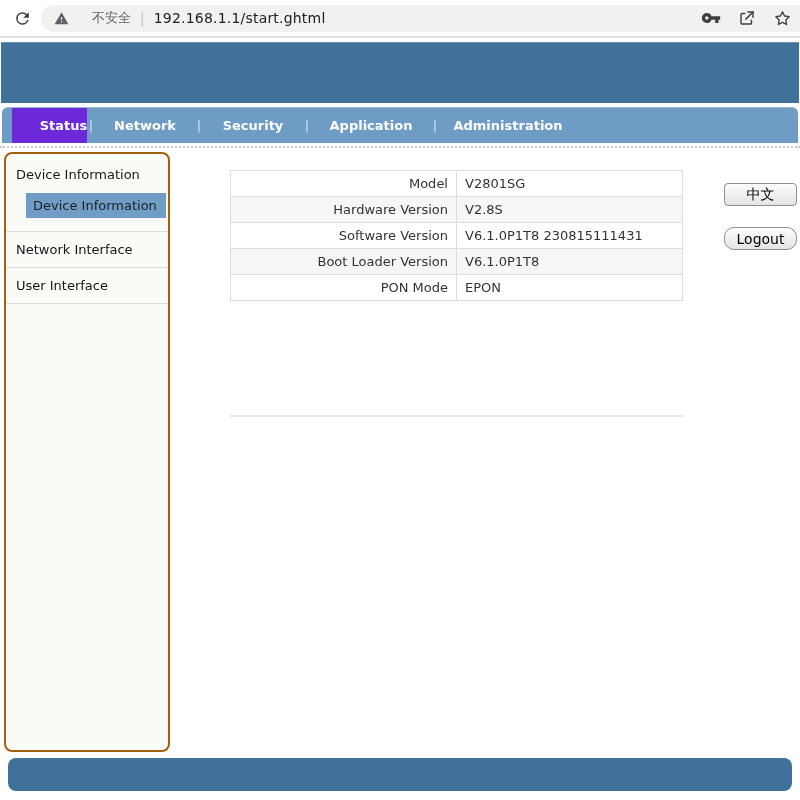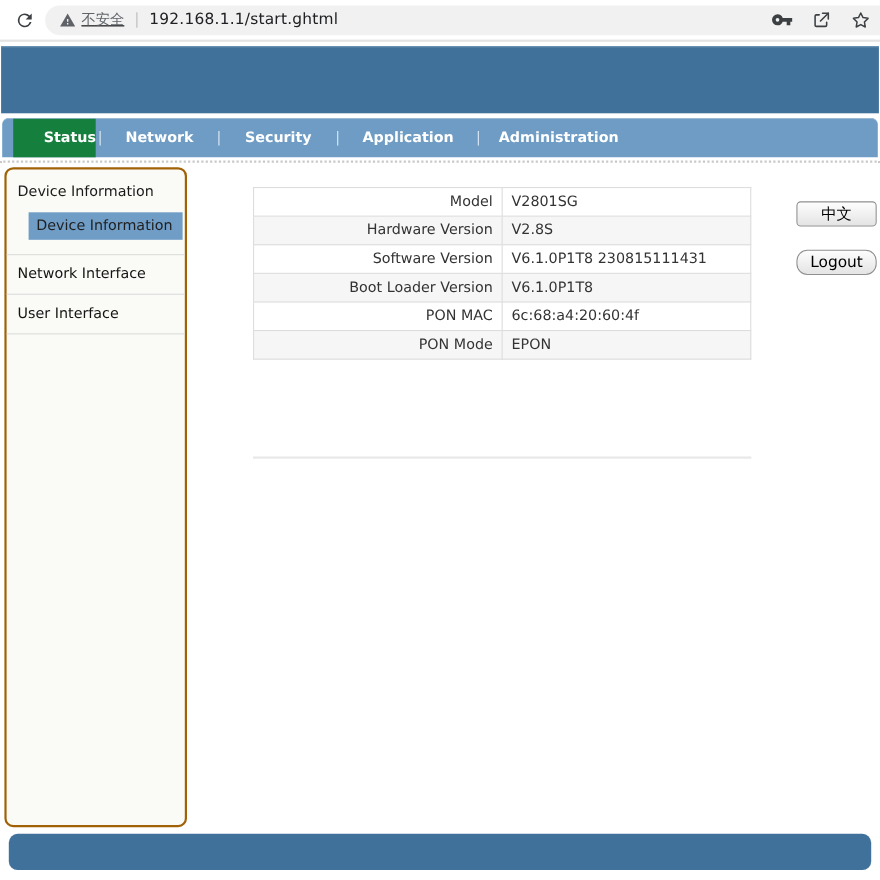--- a/index.html
+++ b/index.html
@@ -19,21 +19,21 @@
   }
   .reload-btn {
     width: 28px; height: 28px; margin-left: 8px; flex: 0 0 auto;
     display: flex; align-items: center; justify-content: center; cursor: pointer;
   }
   .omnibox {
     flex: 1; height: 27px; margin-left: 5px; margin-right: -16px;
     background: #f1f1f1; border-radius: 14px;
     display: flex; align-items: center; padding: 0 24px 0 13px;
   }
-  .security-chip { display: flex; align-items: center; gap: 5px; cursor: pointer; text-decoration: underline; }
+  .security-chip { display: flex; align-items: center; gap: 23px; cursor: pointer; }
   .security-label { color: #5f6368; font-size: 13px; }
   .chip-divider { color: #c4c4c4; font-size: 14px; margin: 0 9px; }
   .url-text { color: #202124; font-size: 14px; letter-spacing: 0.2px; }
   .omnibox-spacer { flex: 1; }
   .omnibox-icons { display: flex; align-items: center; gap: 17px; }
   .icon-btn { display: flex; align-items: center; justify-content: center; cursor: pointer; }
 
   
   .header-banner {
     position: absolute; top: 42px; left: 1px; right: 1px; height: 61px;
@@ -44,21 +44,21 @@
   .tab-bar {
     position: absolute; top: 107px; left: 2px; right: 2px; height: 36px;
     background: #6f9cc4; border-radius: 6px 6px 0 0;
     border-top: 1px solid #9bbad5;
     display: flex; align-items: stretch; padding-left: 10px;
   }
   .tab {
     display: flex; align-items: center; justify-content: center;
     color: #ffffff; font-weight: bold; font-size: 13px; cursor: pointer;
   }
-  .tab.active { background: #15803d; padding-left: 28px; }
+  .tab.active { background: #6d28d9; padding-left: 28px; }
   .tab-w1 { width: 75px; }
   .tab-w2 { width: 100px; }
   .tab-w3 { width: 100px; }
   .tab-w4 { width: 120px; }
   .tab-w5 { width: 138px; }
   .tab-sep {
     display: flex; align-items: center; color: #d3e2f0; font-size: 13px;
     width: 8px; justify-content: center;
   }
   .content-top-line {
@@ -199,24 +199,20 @@
       </tr>
       <tr>
         <td class="cell-label">Software Version</td>
         <td class="cell-value">V6.1.0P1T8 230815111431</td>
       </tr>
       <tr>
         <td class="cell-label">Boot Loader Version</td>
         <td class="cell-value">V6.1.0P1T8</td>
       </tr>
       <tr>
-        <td class="cell-label">PON MAC</td>
-        <td class="cell-value">6c:68:a4:20:60:4f</td>
-      </tr>
-      <tr>
         <td class="cell-label">PON Mode</td>
         <td class="cell-value">EPON</td>
       </tr>
     </tbody>
   </table>
   <div class="table-underline"></div>
 
   <button class="side-btn btn-lang">中文</button>
   <button class="side-btn btn-logout">Logout</button>
 

